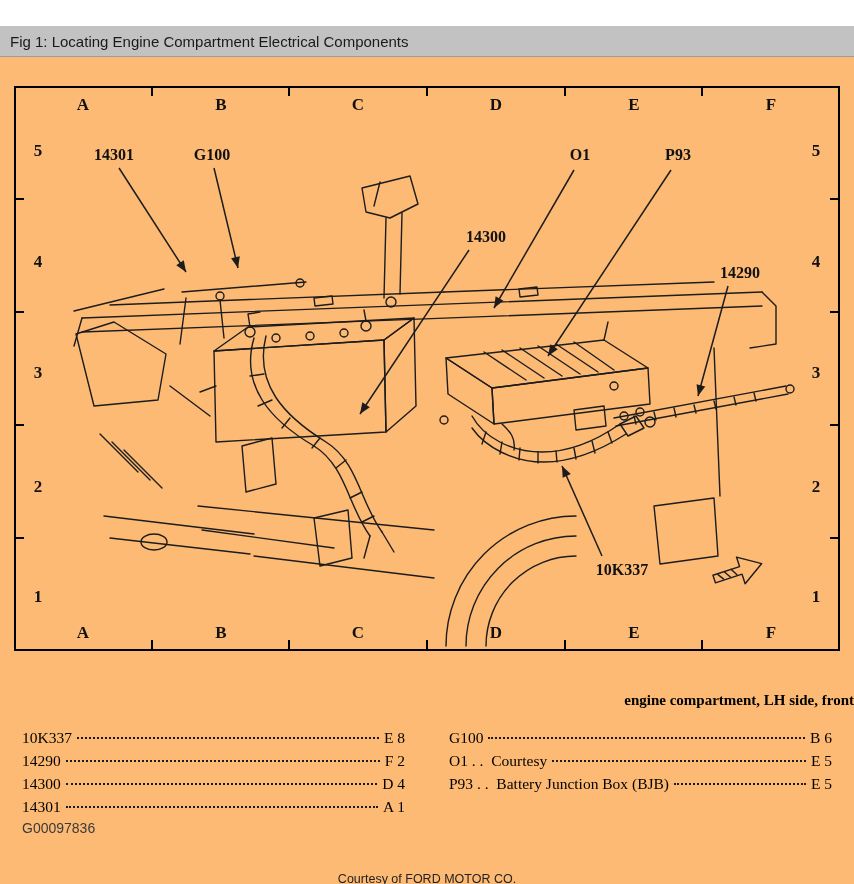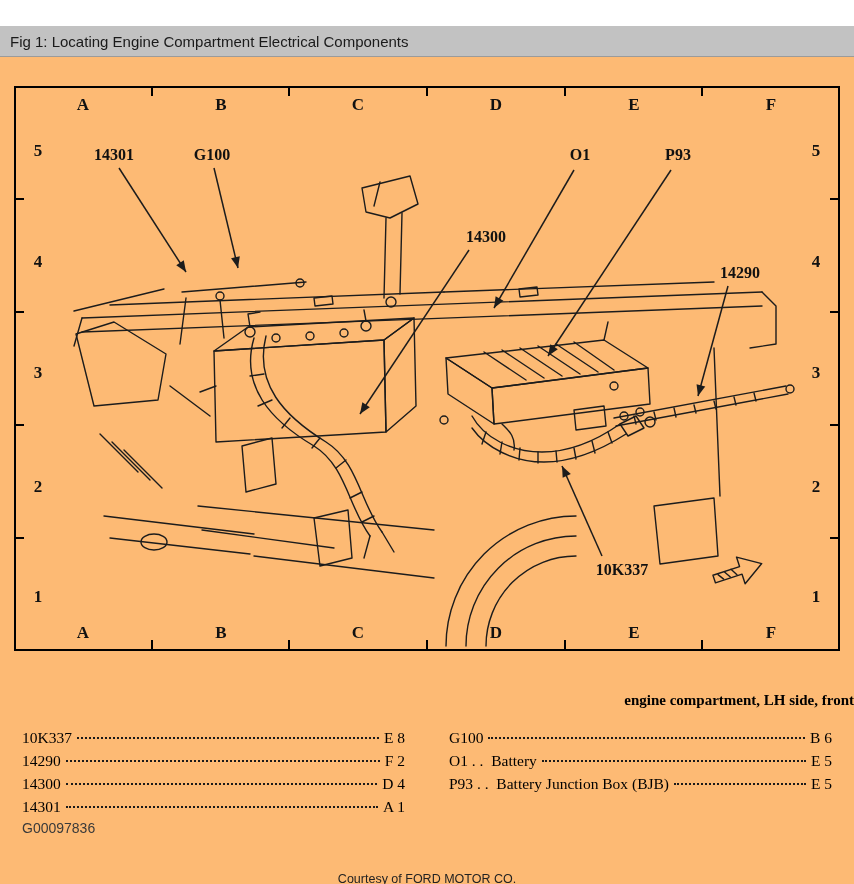--- a/index.html
+++ b/index.html
@@ -292,21 +292,21 @@
         <span class="lref">A 1</span>
       </div>
     </div>
     <div class="legend-col">
       <div class="lrow">
         <span class="lcode">G100</span>
         <span class="leader"></span>
         <span class="lref">B 6</span>
       </div>
       <div class="lrow">
-        <span class="lcode">O1 . .  Battery</span>
+        <span class="lcode">O1 . .  Courtesy</span>
         <span class="leader"></span>
         <span class="lref">E 5</span>
       </div>
       <div class="lrow">
         <span class="lcode">P93 . .  Battery Junction Box (BJB)</span>
         <span class="leader"></span>
         <span class="lref">E 5</span>
       </div>
     </div>
   </div>

